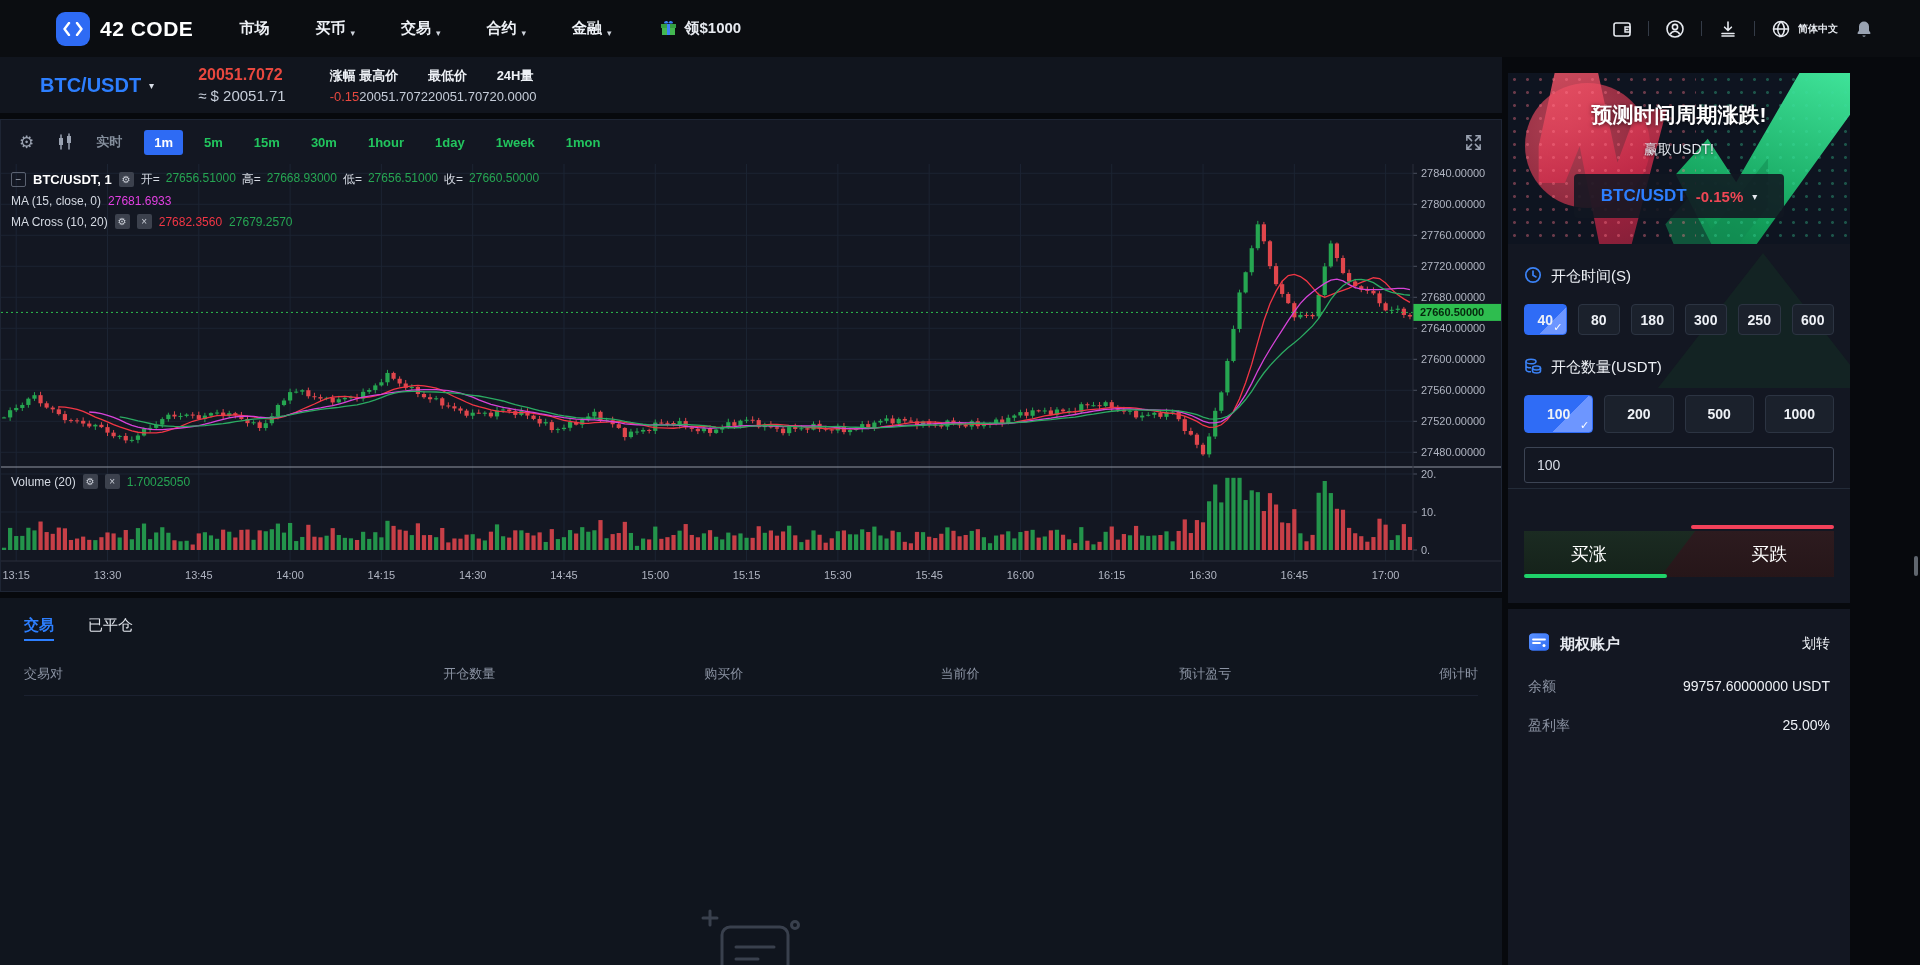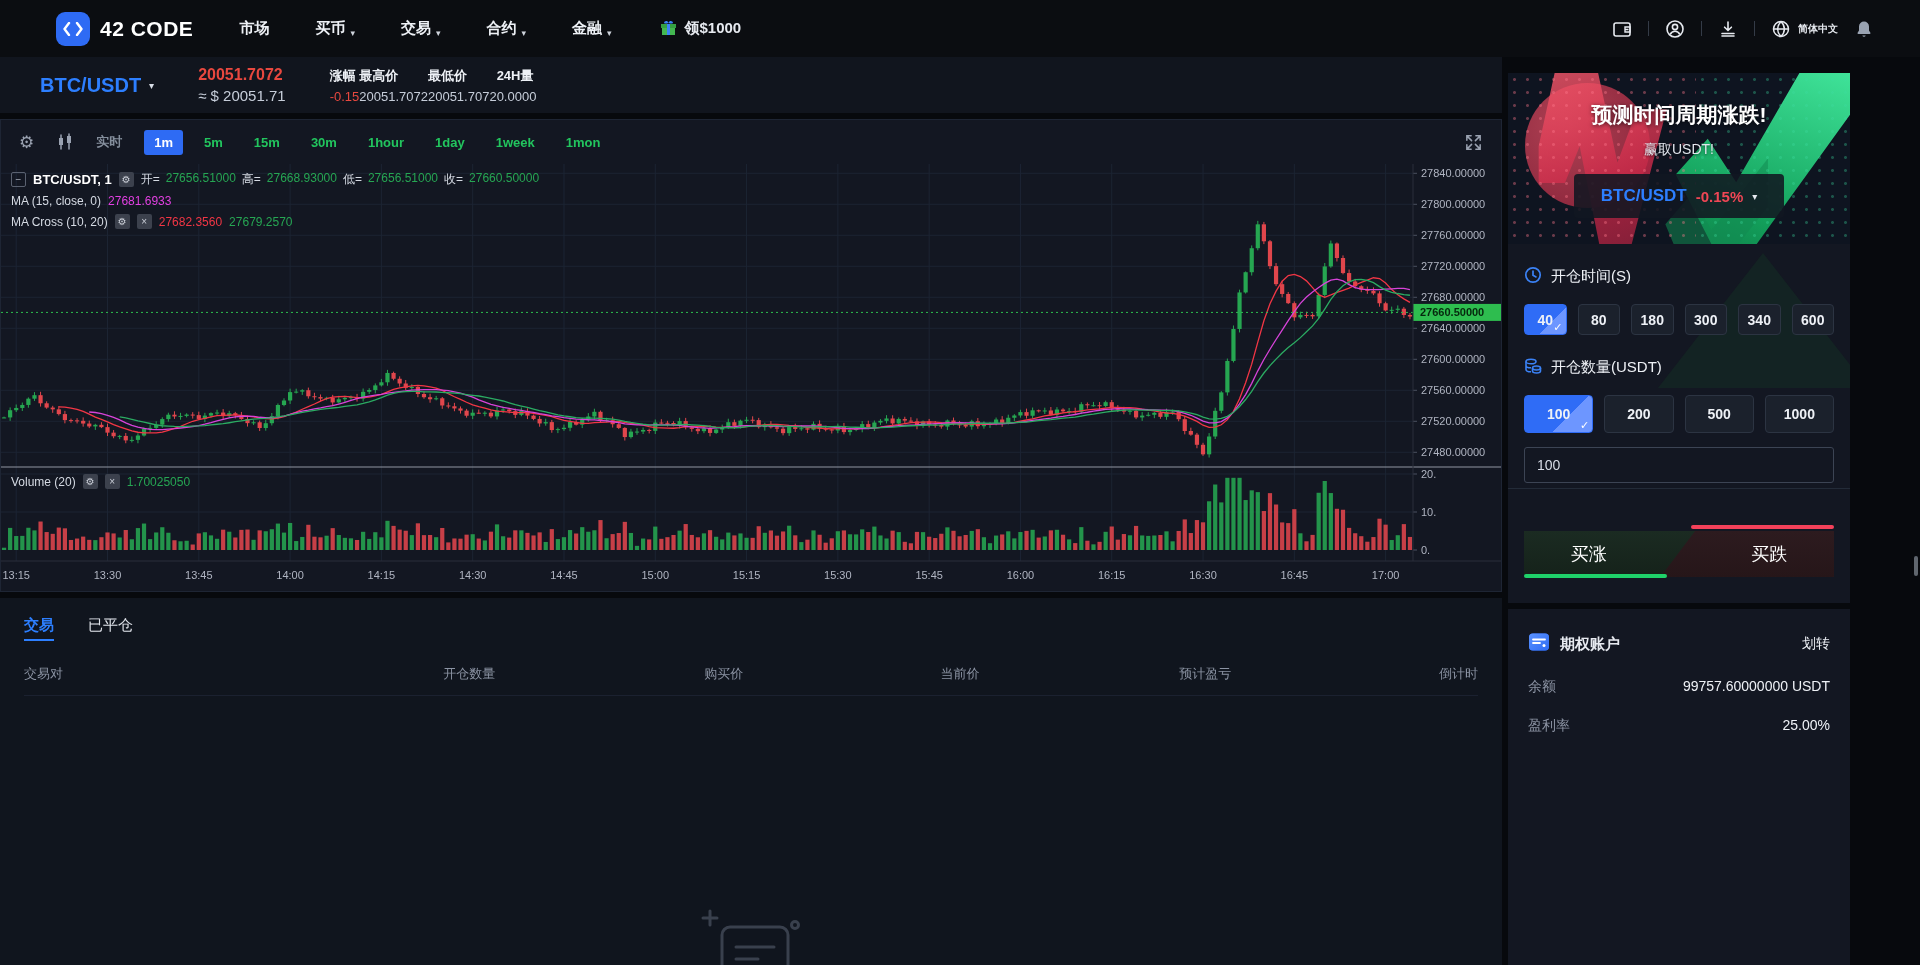--- a/index.html
+++ b/index.html
@@ -1147,21 +1147,21 @@
                 <path d="M9 5v4.3l3 1.6"></path>
             </svg>
           </span>
           <span>开仓时间(S)</span>
         </div>
         <div class="opt-row">
             <div class="opt active">40<span class="corner-check">✓</span></div>
             <div class="opt">80</div>
             <div class="opt">180</div>
             <div class="opt">300</div>
-            <div class="opt">340</div>
+            <div class="opt">250</div>
             <div class="opt">600</div>
           </div>
       </div>
 
       <div class="sec">
         <div class="sec-label">
           <span>
             <svg width="18" height="18" viewBox="0 0 18 18" fill="none" stroke="#3b82f6" stroke-width="1.6">
               <ellipse cx="7" cy="4.5" rx="5" ry="2.3"></ellipse>
               <path d="M2 4.5v4c0 1.3 2.2 2.3 5 2.3M2 8.5v4c0 1.3 2.2 2.3 5 2.3"></path>

